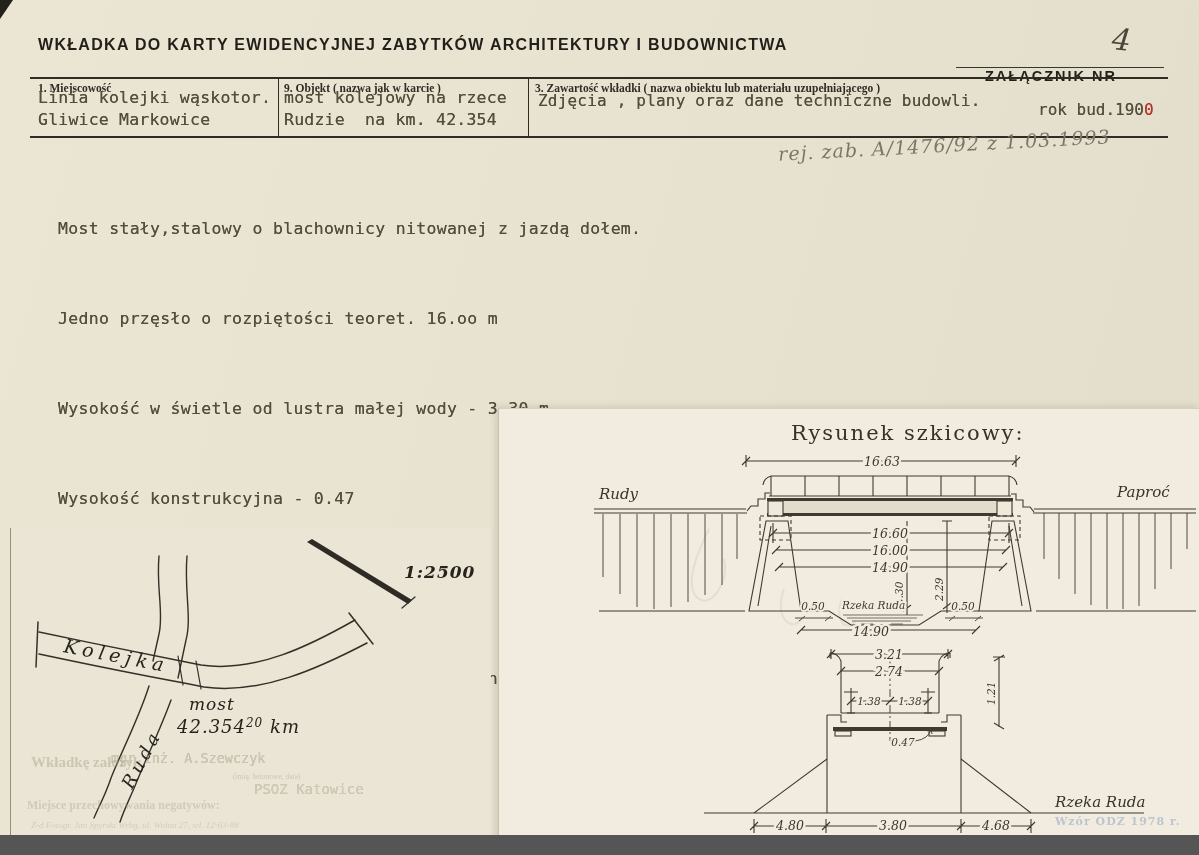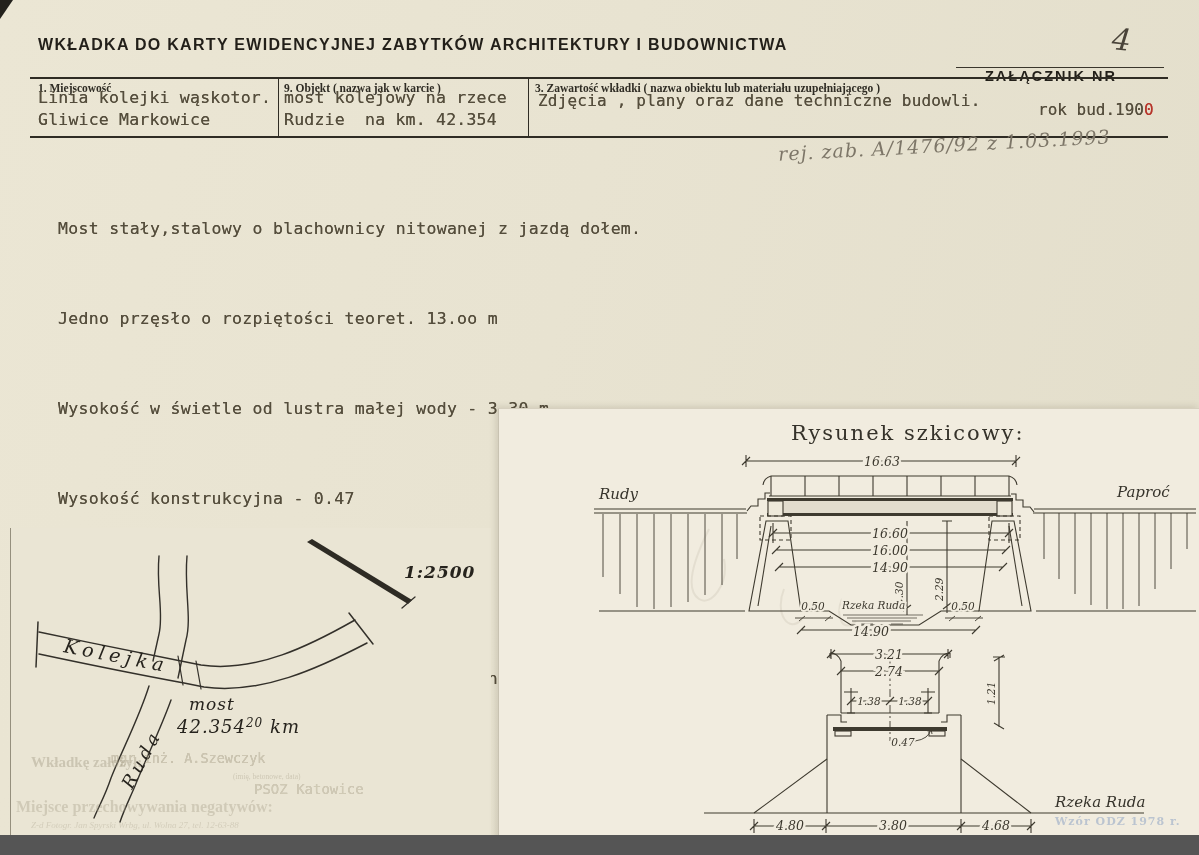--- a/index.html
+++ b/index.html
@@ -28,21 +28,21 @@
   
   .map-sheet{left:10px;top:528px;width:480px;height:318px;background:#eae5d4;border-left:1px solid #958f7d;border-bottom:1px solid #958f7d;text-align:right;}
   .tech-sheet{left:498px;top:408px;width:701px;height:447px;background:#f1ecdf;border-left:1px solid #c8c2b1;border-top:1px solid #d6d0bf;box-shadow:-3px -2px 6px rgba(80,70,50,.14);}
   .sk-title{left:292px;top:12px;font-family:"DejaVu Serif",serif;font-size:21px;letter-spacing:2px;color:#35322a;}
   
   .faint{color:#a29a84;opacity:.42;}
   .f1{left:20px;top:226px;font-family:"Liberation Serif",serif;font-size:15px;font-weight:bold;}
   .f1v{left:100px;top:222px;font-size:13.5px;opacity:.45;color:#aba289;}
   .f1s{left:222px;top:244px;font-family:"Liberation Serif",serif;font-size:7.5px;opacity:.4;}
   .f2{left:243px;top:253px;font-size:14px;opacity:.4;color:#aba289;}
-  .f3{left:5px;top:270px;font-family:"Liberation Serif",serif;font-size:16px;font-weight:bold;opacity:.35;}
+  .f3{left:16px;top:270px;font-family:"Liberation Serif",serif;font-size:12px;font-weight:bold;opacity:.35;}
   .f4{left:20px;top:292px;font-family:"Liberation Serif",serif;font-style:italic;font-size:9px;opacity:.32;}
   
   .edge-bottom{left:0;top:846px;width:1199px;height:9px;background:#15140f;}
   .corner{left:0;top:0;width:0;height:0;border-left:13px solid #23211c;border-bottom:19px solid transparent;}
   svg text{font-family:"DejaVu Serif",serif;}
   .dimtxt{font-style:italic;font-size:12.5px;fill:#3c382e;paint-order:stroke;stroke:#f1ecdf;stroke-width:5px;}
   .dimtxt-s{font-style:italic;font-size:10.5px;fill:#3c382e;paint-order:stroke;stroke:#f1ecdf;stroke-width:4px;}
   .place{font-style:italic;font-size:15px;fill:#36332b;}
   .hand{font-style:italic;fill:#26231d;}
 </style>
@@ -67,21 +67,21 @@
     <div class="typed tv" style="left:254px;top:31px">Rudzie  na km. 42.354</div>
     <div class="flabel" style="left:505px;top:3px">3. Zawartość wkładki ( nazwa obiektu lub materiału uzupełniającego )</div>
     <div class="typed tv" style="left:508px;top:12px;font-size:16px">Zdjęcia , plany oraz dane techniczne budowli.</div>
     <div class="typed year" style="left:1008px;top:21px"><span>rok bud.190</span><span class="digit">0</span></div>
   </div>
 
   <div class="abs registry">rej. zab. A/1476/92 z 1.03.1993</div>
 
   <div class="abs desc typed">
     <div>Most stały,stalowy o blachownicy nitowanej z jazdą dołem.</div>
-    <div>Jedno przęsło o rozpiętości teoret. 13.oo m</div>
+    <div>Jedno przęsło o rozpiętości teoret. 16.oo m</div>
     <div>Wysokość w świetle od lustra małej wody - 3.30 m</div>
     <div>Wysokość konstrukcyjna - 0.47</div>
     <div>Waga konstrukcji nośnej - 15.696  ton</div>
     <div>Wytrzymałość mostu - najw.dopuszcz.obciążenie 9.1 ton/oś</div>
     <div>Przyczółki betonowe,skrzydła ceglane.Ilość torów - jeden</div>
     <div>Ostatnia przeprowadzona konserwacja w 1986 r</div>
     
   </div>
 
   <div class="abs map-sheet">

